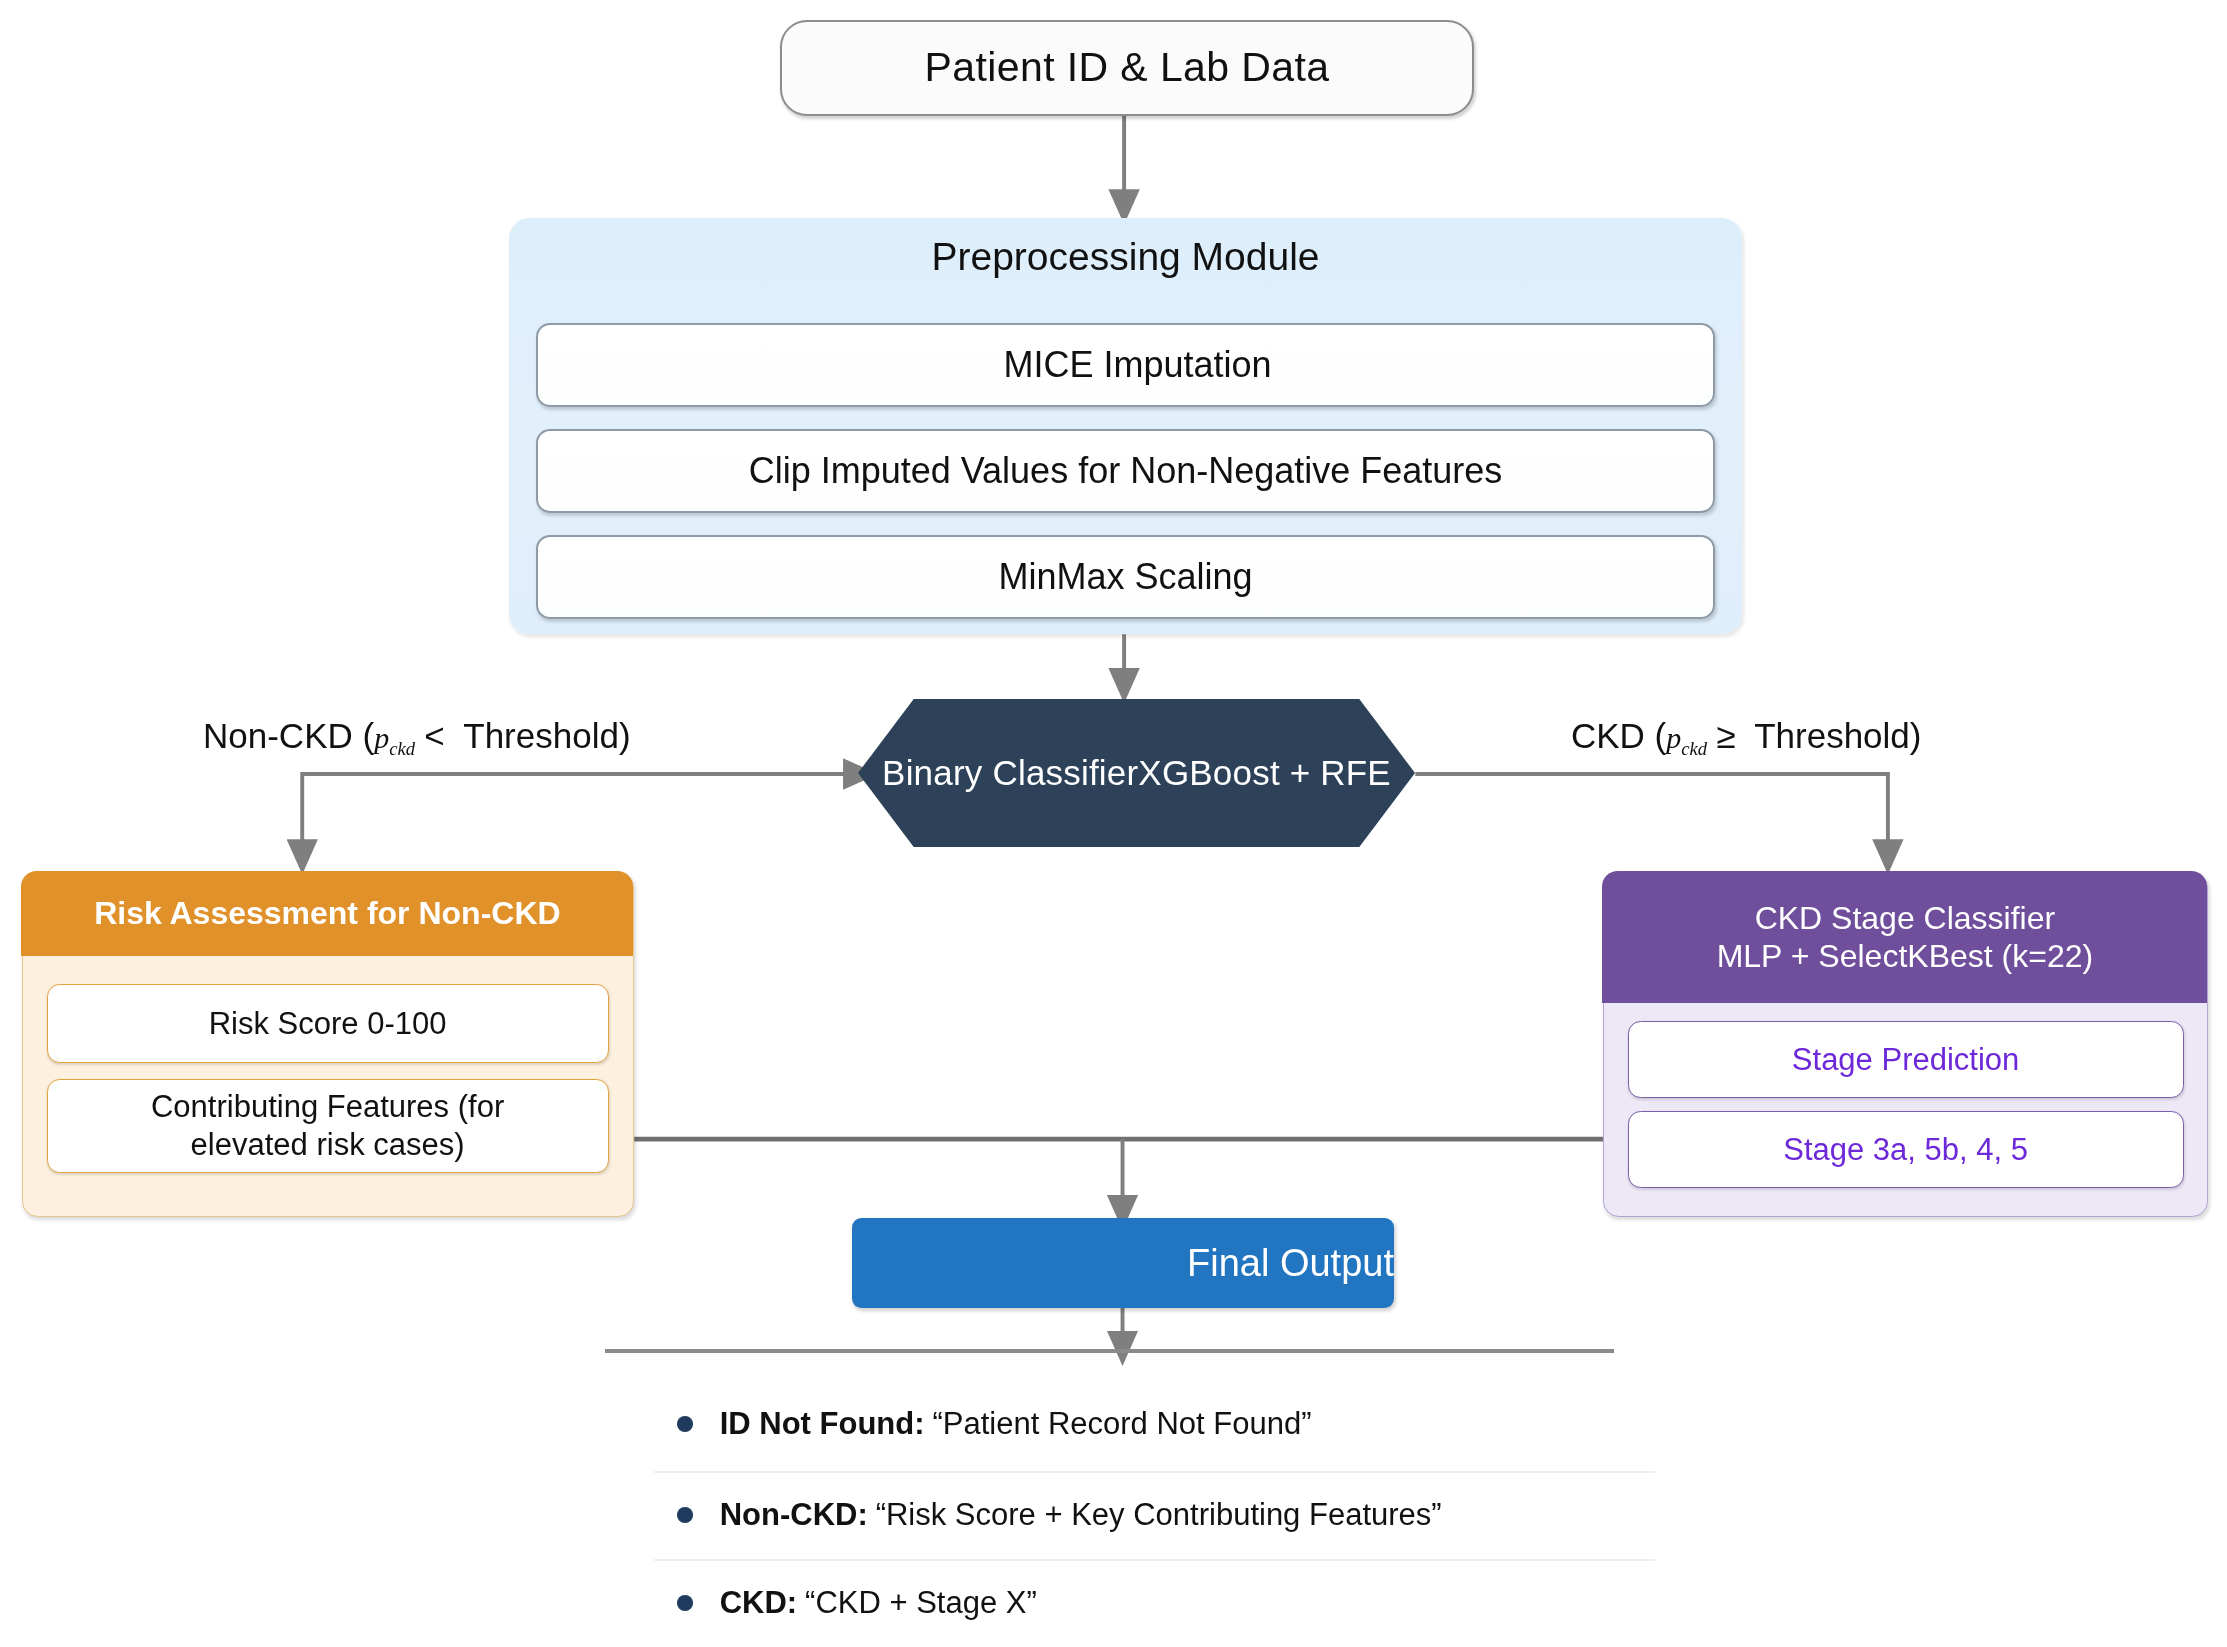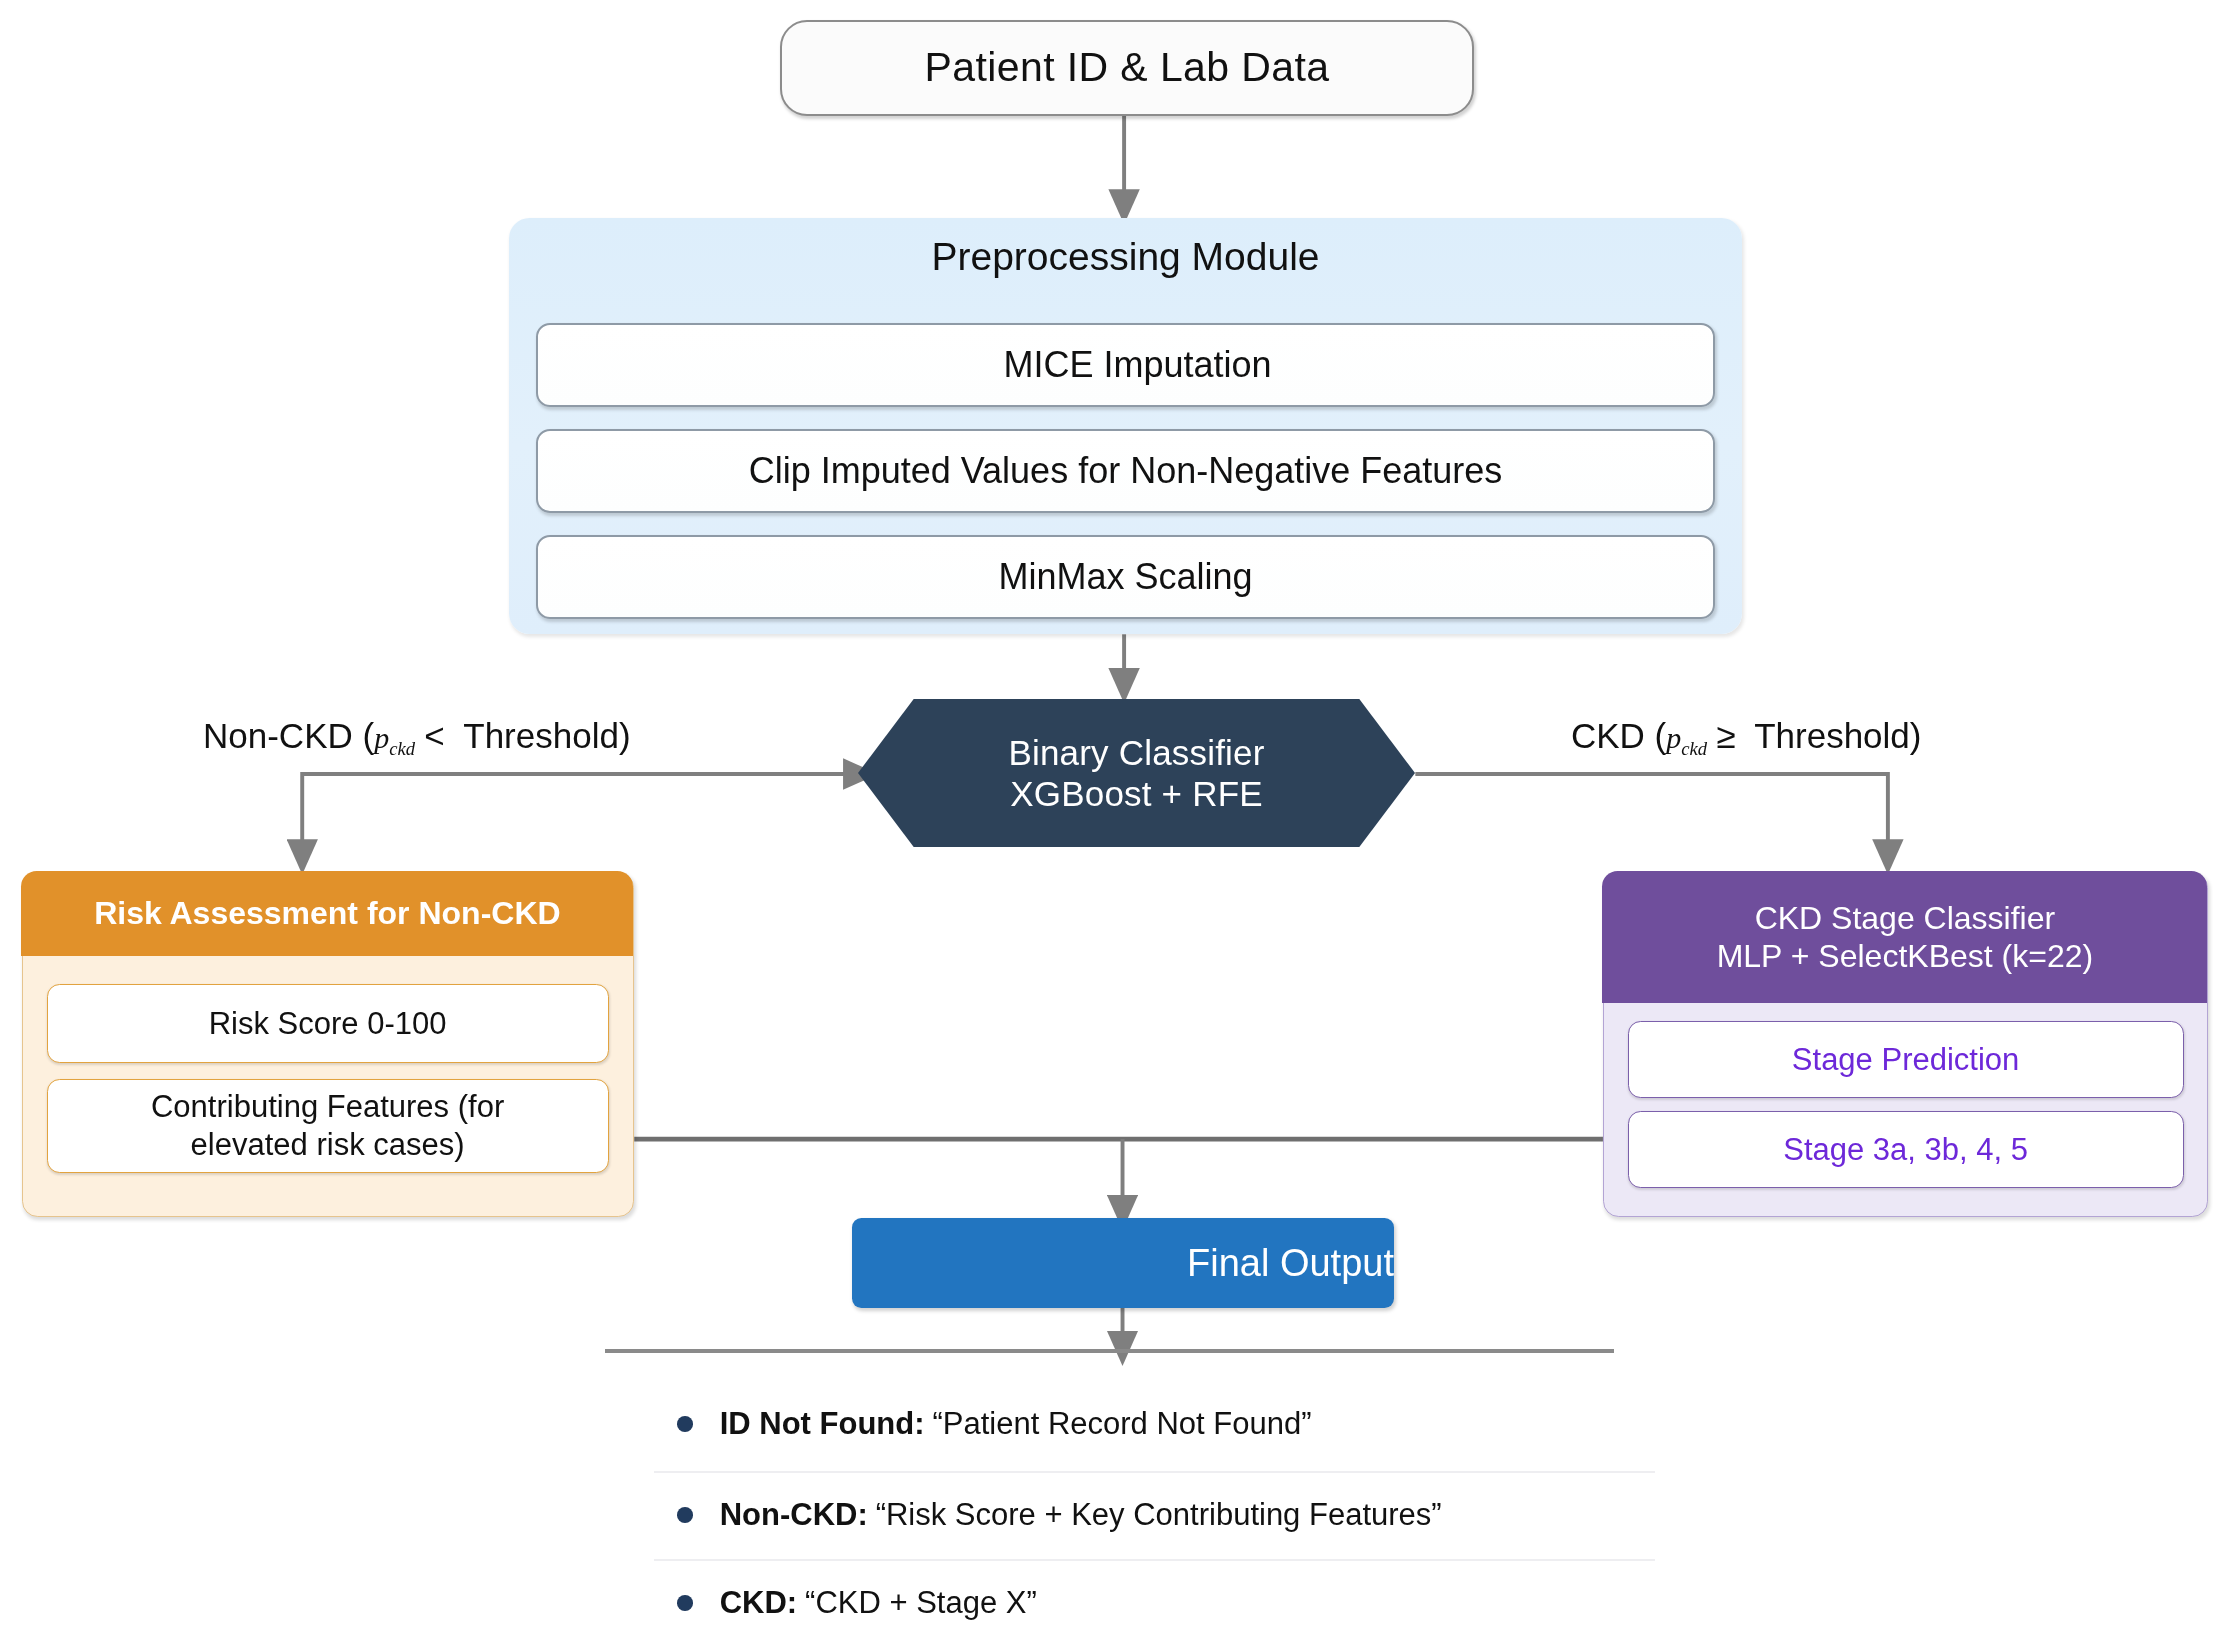--- a/index.html
+++ b/index.html
@@ -36,21 +36,21 @@
   }
   #step-0{top:105px;padding-left:24px;}
   #step-1{top:211px;}
   #step-2{top:317px;}
 
   
   #classifier-hex{
     position:absolute;left:858px;top:699px;width:557px;height:148px;
     background:#2d4259;color:#ffffff;
     clip-path:polygon(10% 0%, 90% 0%, 100% 50%, 90% 100%, 10% 100%, 0% 50%);
-    display:flex;flex-direction:column;align-items:center;justify-content:center;
+    display:flex;align-items:center;justify-content:center;
     font-size:35px;line-height:1.18;letter-spacing:0.2px;
   }
   #classifier-hex .ln{display:block;}
 
   
   .branch-label{position:absolute;font-size:35px;color:#111;white-space:nowrap;}
   #label-noncdk{left:203px;top:716px;}
   #label-ckd{left:1571px;top:716px;}
   .sub{font-style:italic;font-family:"Liberation Serif",serif;font-size:30px;}
   .sub sub{font-size:.62em;font-style:italic;}
@@ -194,21 +194,21 @@
 
   <div id="stage-panel">
     <div id="stage-header">
       <span>CKD Stage Classifier</span>
       <span>MLP + SelectKBest (k=22)</span>
     </div>
     <div class="stage-item" id="stage-item-0">
       <span>Stage Prediction</span>
     </div>
     <div class="stage-item" id="stage-item-1">
-      <span>Stage 3a, 3b, 4, 5</span>
+      <span>Stage 3a, 5b, 4, 5</span>
     </div>
   </div>
 
   <div id="final-output">
     <span>Final Output</span>
   </div>
 
   <div id="rule-top"></div>
   <div id="output-list">
     <div class="out-divider" id="div-0"></div>

